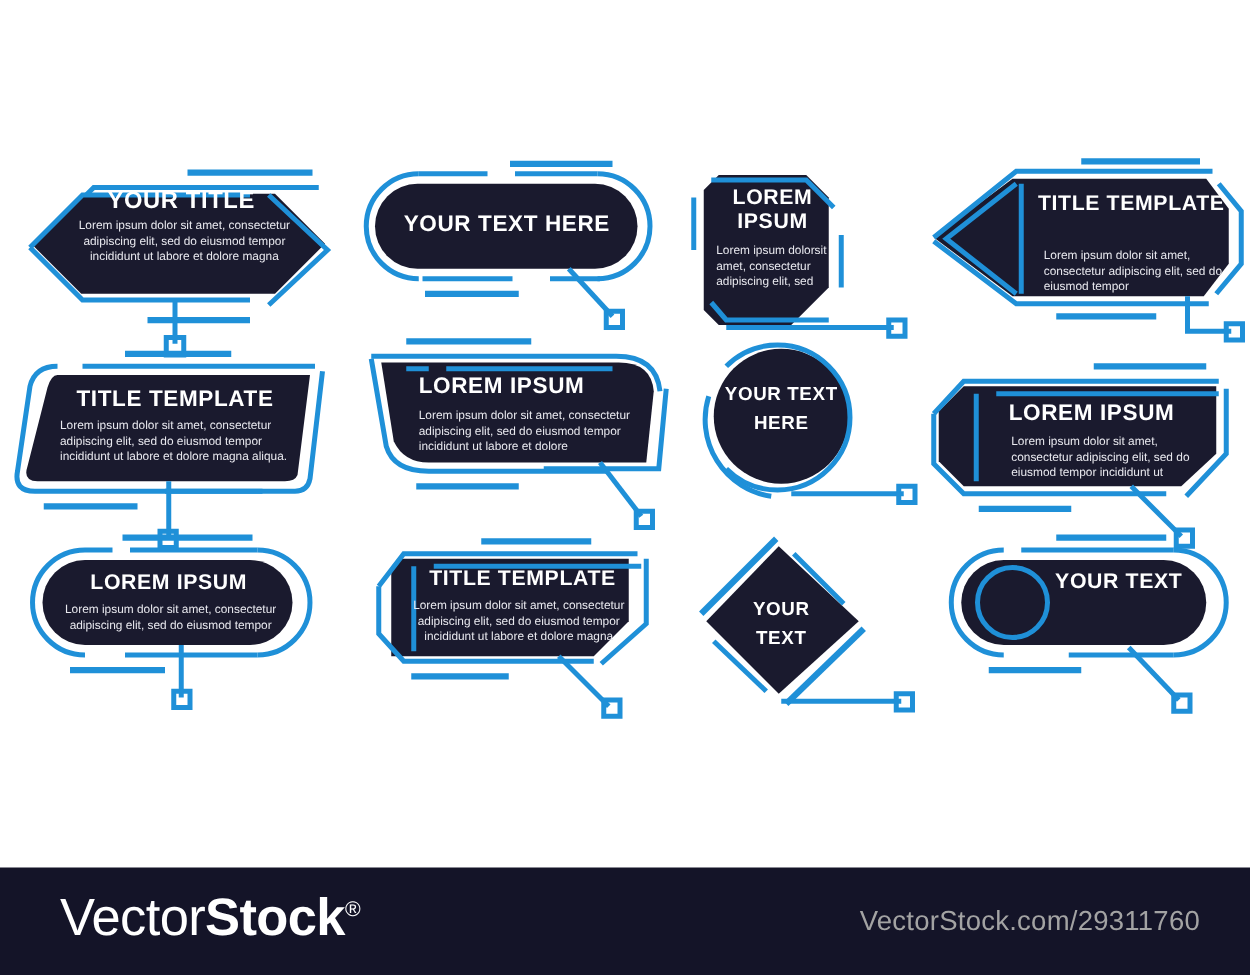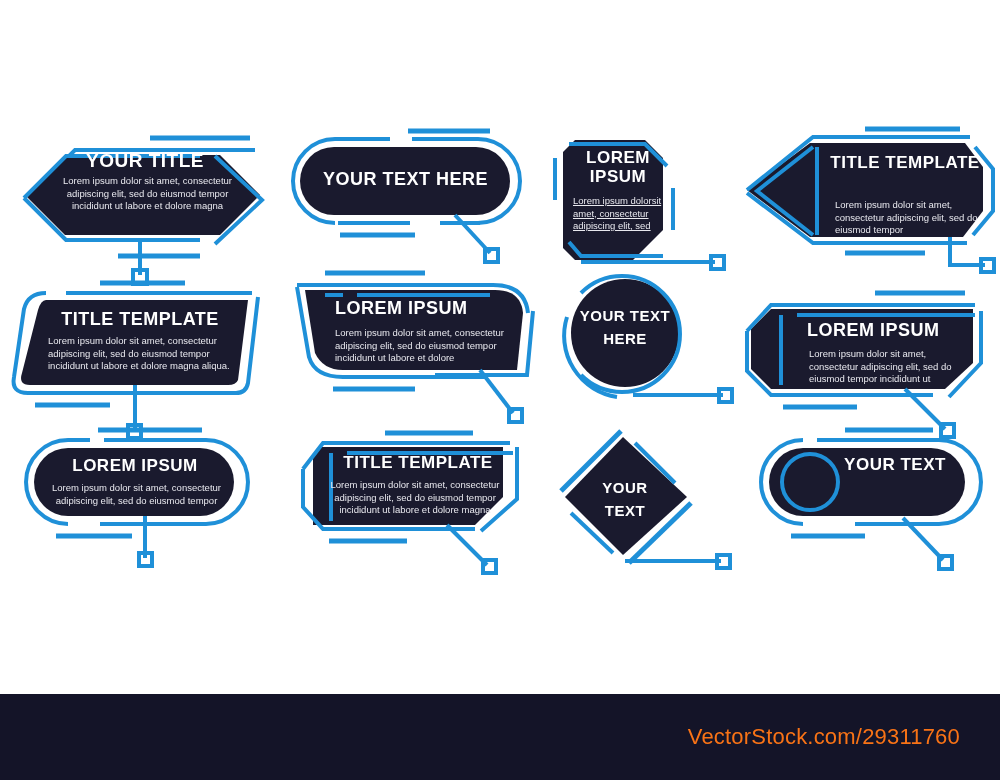--- a/index.html
+++ b/index.html
@@ -32,21 +32,21 @@
   #logo{
     position:absolute;left:48px;top:16px;
     font-size:42px;color:#ffffff;letter-spacing:-0.5px;
     white-space:nowrap;
   }
   #logo .lite{font-weight:300;}
   #logo .bold{font-weight:bold;}
   #logo .reg{font-size:17px;vertical-align:super;font-weight:400;}
   #footer-url{
     position:absolute;right:40px;top:30px;
-    font-size:22px;color:#f97316;font-weight:400;letter-spacing:0.2px;text-align:center;
+    font-size:22px;color:#a3a3a3;font-weight:400;letter-spacing:0.2px;text-align:center;
   }
 </style>
 </head>
 <body>
 
 <div id="stage">
 
   <div class="callout" style="left:0px;top:120px;width:300px;height:160px;">
     <svg width="300" height="170" viewBox="0 0 300 170">
 
@@ -88,21 +88,21 @@
     <svg width="200" height="140" viewBox="0 0 200 140">
       <polygon points="30,10 100,10 118,28 118,100 88,130 30,130 18,118 18,22" fill="#1a1a2e"></polygon>
       <polyline points="24,14 100,14 122,36" fill="none" stroke="#1f90d8" stroke-width="4"></polyline>
       <line x1="10" y1="28" x2="10" y2="70" stroke="#1f90d8" stroke-width="4"></line>
       <line x1="128" y1="58" x2="128" y2="100" stroke="#1f90d8" stroke-width="4"></line>
       <polyline points="24,112 36,126 118,126" fill="none" stroke="#1f90d8" stroke-width="4"></polyline>
       <polyline points="36,132 170,132" fill="none" stroke="#1f90d8" stroke-width="4"></polyline>
       <rect x="166" y="126" width="13" height="13" fill="none" stroke="#1f90d8" stroke-width="4"></rect>
     </svg>
     <div class="txt title" style="left:28px;top:18px;width:90px;text-align:center;font-size:17px;">LOREM IPSUM</div>
-    <div class="txt body" style="left:28px;top:65px;width:92px;text-align:left;font-size:9.5px;text-decoration:underline;">Lorem ipsum dolorsit amet, consectetur adipiscing elit, sed</div>
+    <div class="txt body" style="left:28px;top:65px;width:92px;text-align:left;font-size:9.5px;">Lorem ipsum dolorsit amet, consectetur adipiscing elit, sed</div>
   </div>
 
   <div class="callout" style="left:735px;top:125px;width:265px;height:165px;">
     <svg width="265" height="165" viewBox="0 0 265 165">
       <polygon points="75,18 230,18 248,42 248,86 228,112 75,112 12,65" fill="#1a1a2e"></polygon>
       <polyline points="12,65 78,12 235,12" fill="none" stroke="#1f90d8" stroke-width="4"></polyline>
       <polyline points="12,68 78,118 232,118" fill="none" stroke="#1f90d8" stroke-width="4"></polyline>
       <polyline points="82,22 82,110" fill="none" stroke="#1f90d8" stroke-width="4"></polyline>
       <polyline points="78,22 22,66 78,110" fill="none" stroke="#1f90d8" stroke-width="4"></polyline>
       <line x1="130" y1="4" x2="225" y2="4" stroke="#1f90d8" stroke-width="5"></line>
@@ -234,14 +234,15 @@
       <line x1="36" y1="106" x2="110" y2="106" stroke="#1f90d8" stroke-width="5"></line>
       <polyline points="148,88 188,130" fill="none" stroke="#1f90d8" stroke-width="4"></polyline>
       <rect x="184" y="126" width="13" height="13" fill="none" stroke="#1f90d8" stroke-width="4"></rect>
     </svg>
     <div class="txt title" style="left:70px;top:25px;width:140px;text-align:center;font-size:17px;">YOUR TEXT</div>
   </div>
 
 </div>
 
 <div id="footer">
+  <div id="logo"><span class="lite">Vector</span><span class="bold">Stock</span><span class="reg">®</span></div>
   <div id="footer-url">VectorStock.com/29311760</div>
 </div>
 
 </body></html>

